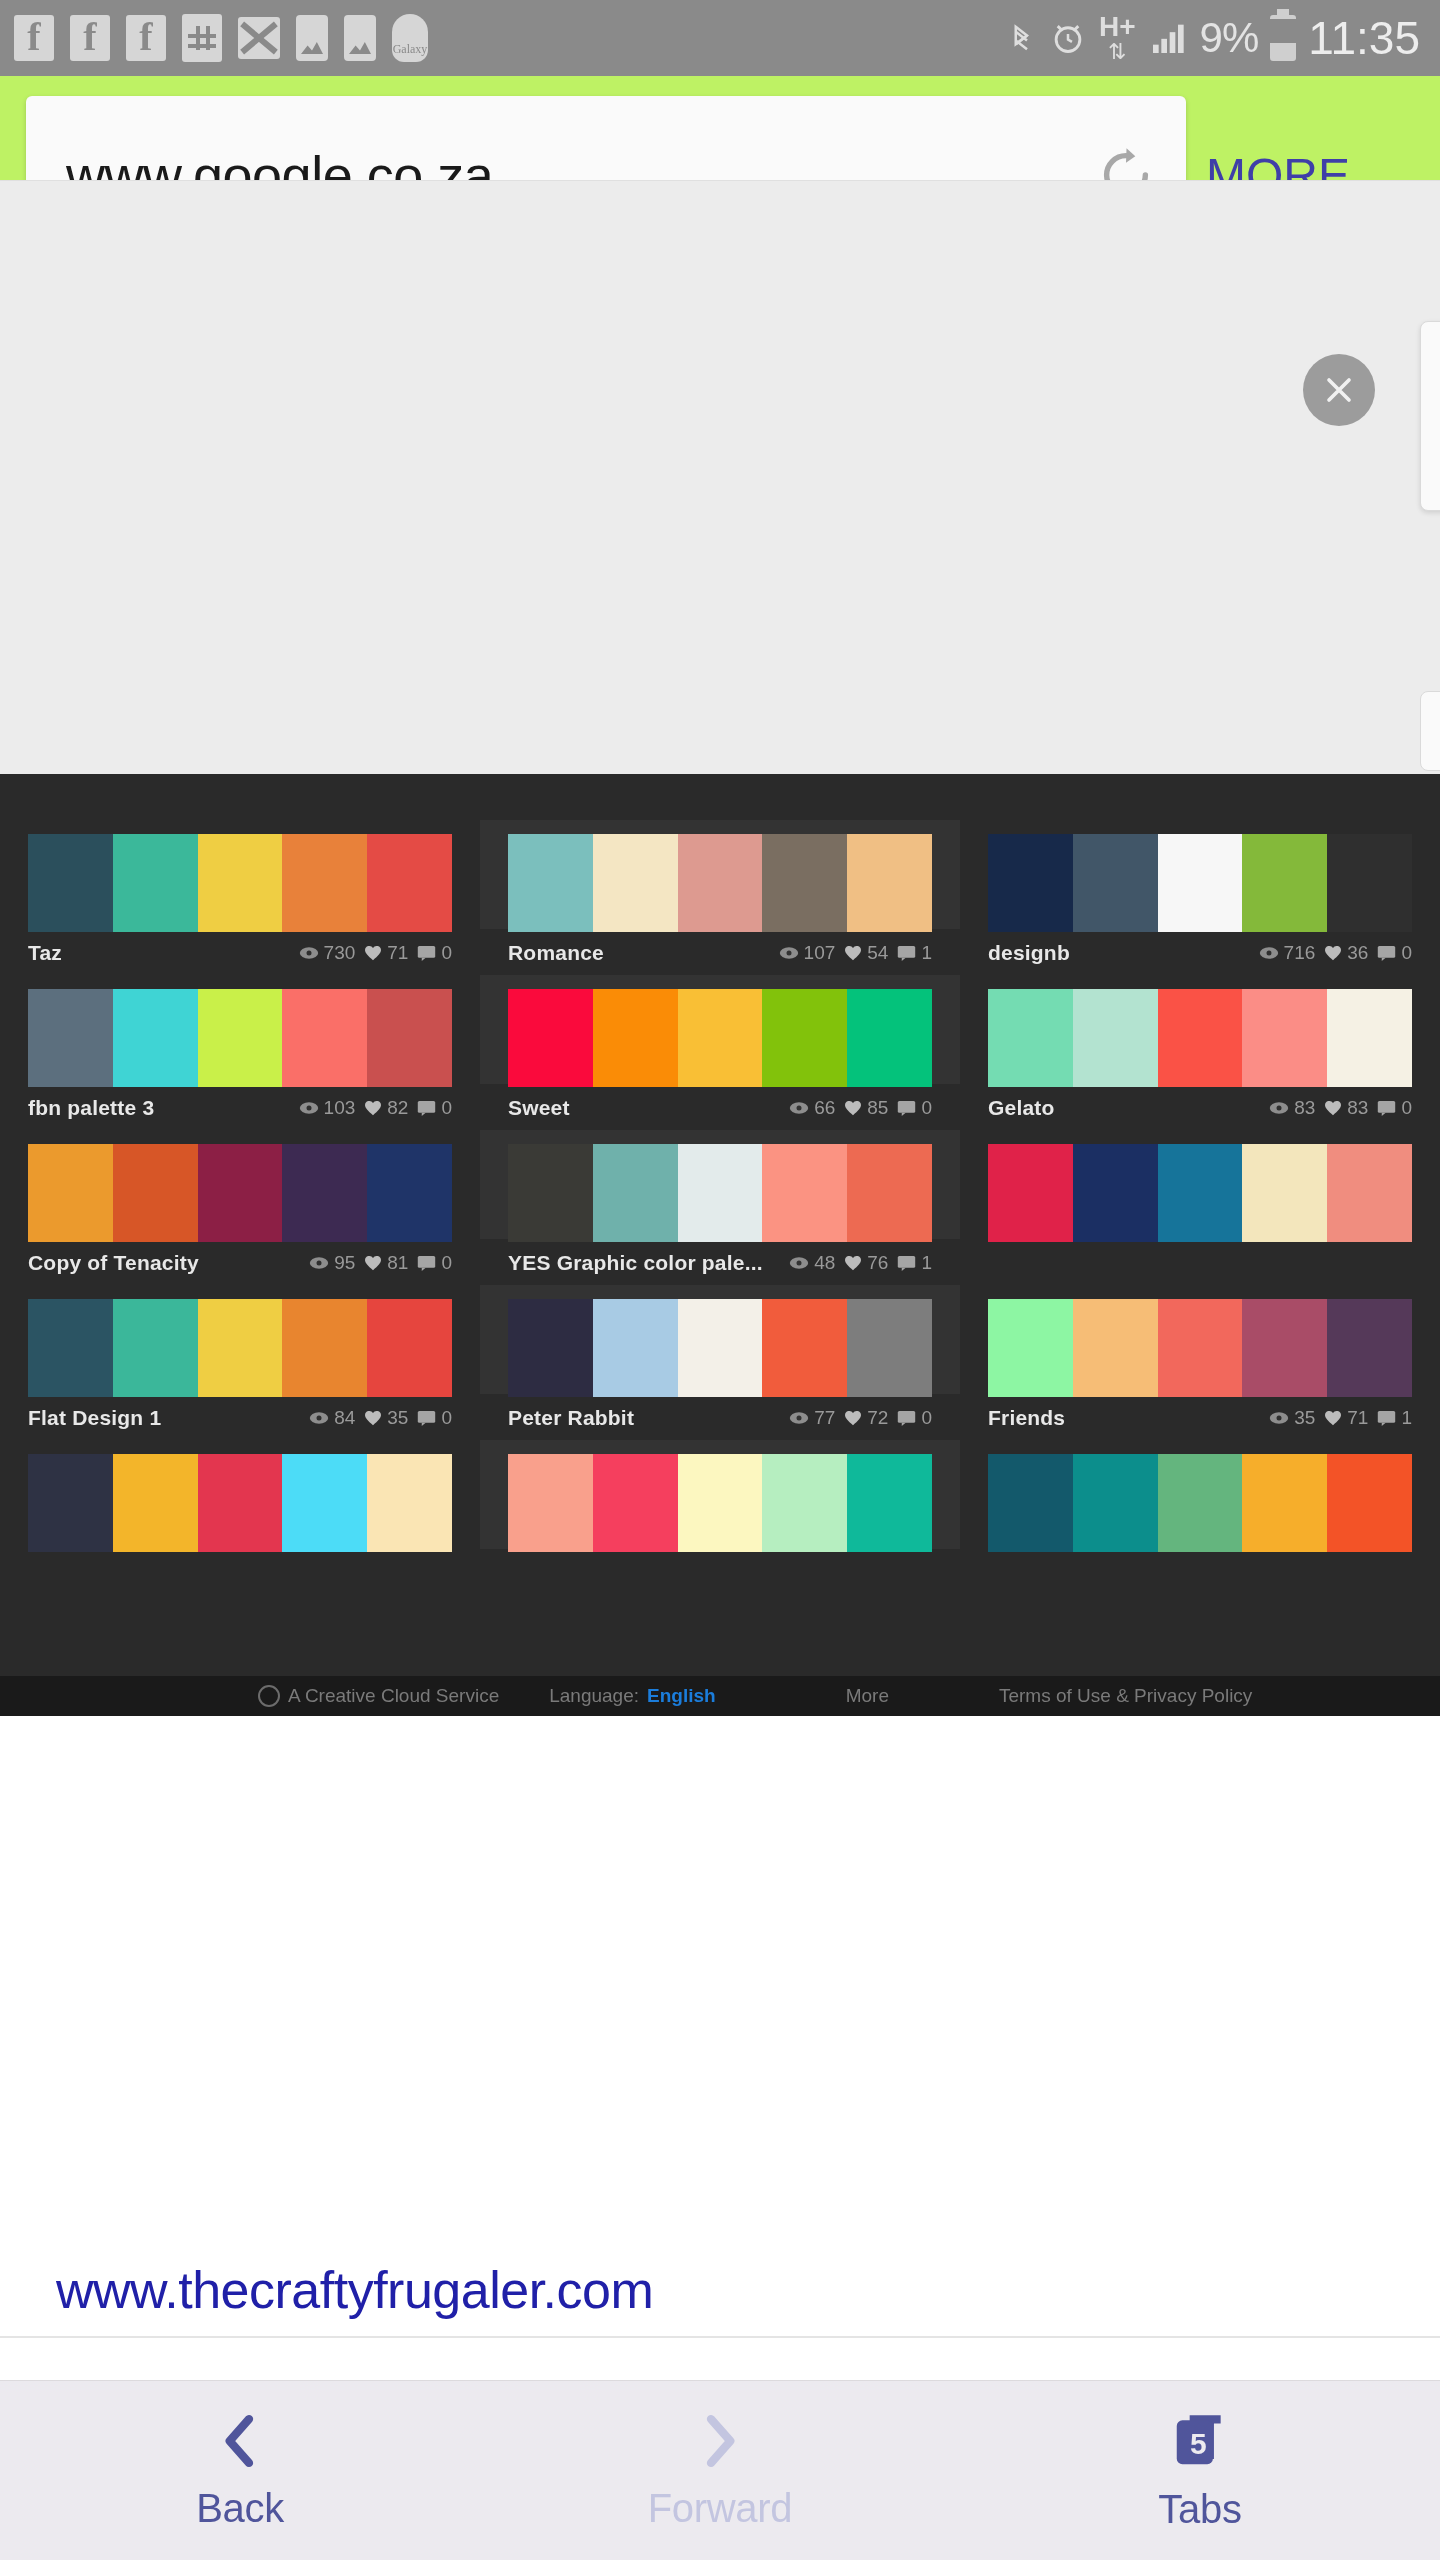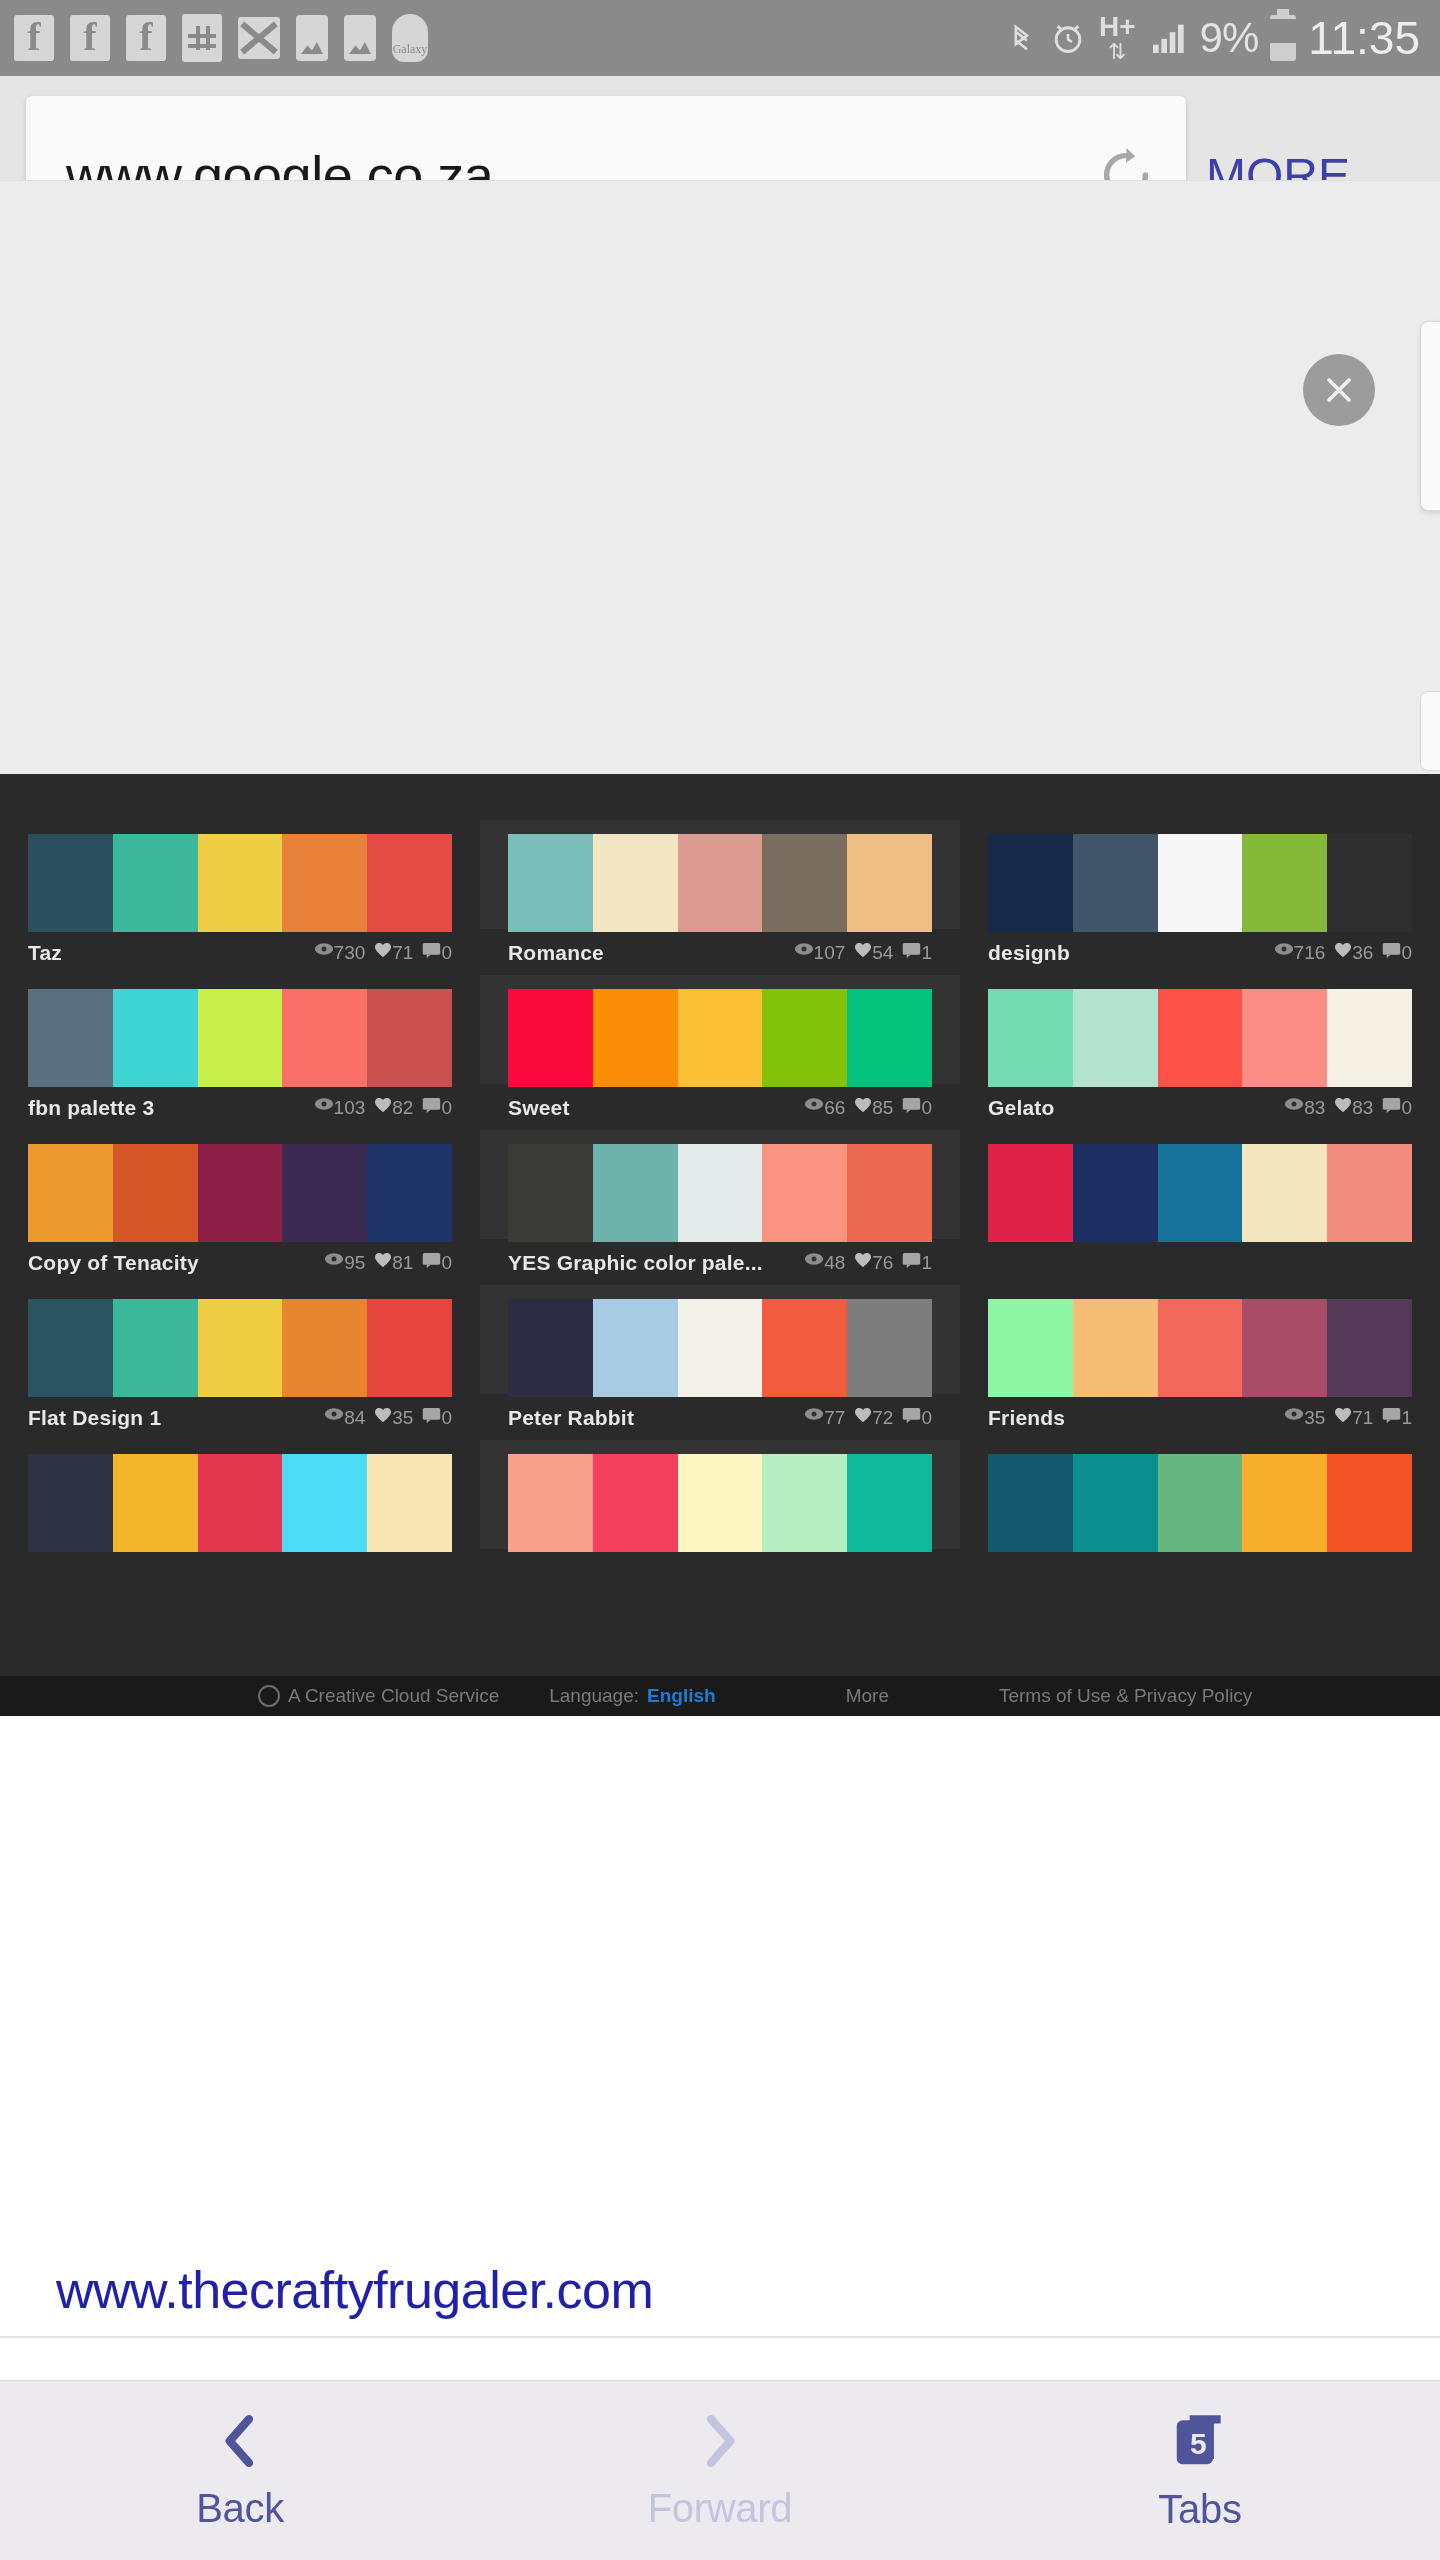--- a/index.html
+++ b/index.html
@@ -59,21 +59,21 @@
   .hplus { color: #dedede; display: flex; flex-direction: column; align-items: center; line-height: 1; }
   .hplus b { font-size: 28px; font-weight: bold; }
   .hplus i { font-size: 22px; font-style: normal; }
   .battery { width: 26px; height: 46px; border: 0; background: #cfcfcf; position: relative; border-radius: 3px; }
   .battery::before { content: ""; position: absolute; left: 7px; right: 7px; top: -6px; height: 6px; background: #cfcfcf; }
   .battery::after { content: ""; position: absolute; left: 0; right: 0; top: 4px; height: 24px; background: #8a8a8a; }
 
   
   .urlbar-wrap {
     position: absolute; top: 76px; left: 0; width: 1440px; height: 104px;
-    background: #e5e5e5;
+    background: #bef264;
   }
   .urlbox {
     position: absolute; left: 26px; top: 20px; width: 1160px; height: 158px;
     background: #fafafa; border-radius: 6px;
     box-shadow: 0 2px 5px rgba(0,0,0,0.18);
     display: flex; align-items: center;
   }
   .urltext {
     flex: 1; padding-left: 40px; font-size: 54px; color: #1a1a1a; letter-spacing: -0.5px;
     white-space: nowrap; overflow: hidden;
@@ -127,21 +127,21 @@
   .swatches span { flex: 1 1 0; display: block; }
   .pal-meta {
     display: flex; align-items: center; height: 42px; width: 100%;
     font-size: 21px; color: #e8e8e8;
   }
   .pal-name {
     white-space: nowrap; overflow: hidden; text-overflow: ellipsis; max-width: 270px;
     font-weight: bold; letter-spacing: 0.2px;
   }
   .pal-stats { margin-left: auto; display: flex; align-items: center; gap: 9px; color: #9a9a9a; font-size: 19px; }
-  .pal-stats .sgroup { display: flex; align-items: flex-start; }
+  .pal-stats .sgroup { display: flex; align-items: center; gap: 5px; }
   .eye, .heart, .bubble { display: inline-block; }
   .pal-footer {
     position: absolute; bottom: 0; left: 0; width: 1440px; height: 40px;
     background: #1a1a1a; display: flex; align-items: center;
     font-size: 19px; color: #7a7a7a;
   }
   .pf-item { display: flex; align-items: center; gap: 8px; }
   .pf-1 { margin-left: 258px; }
   .pf-2 { margin-left: 50px; }
   .pf-3 { margin-left: 130px; }

